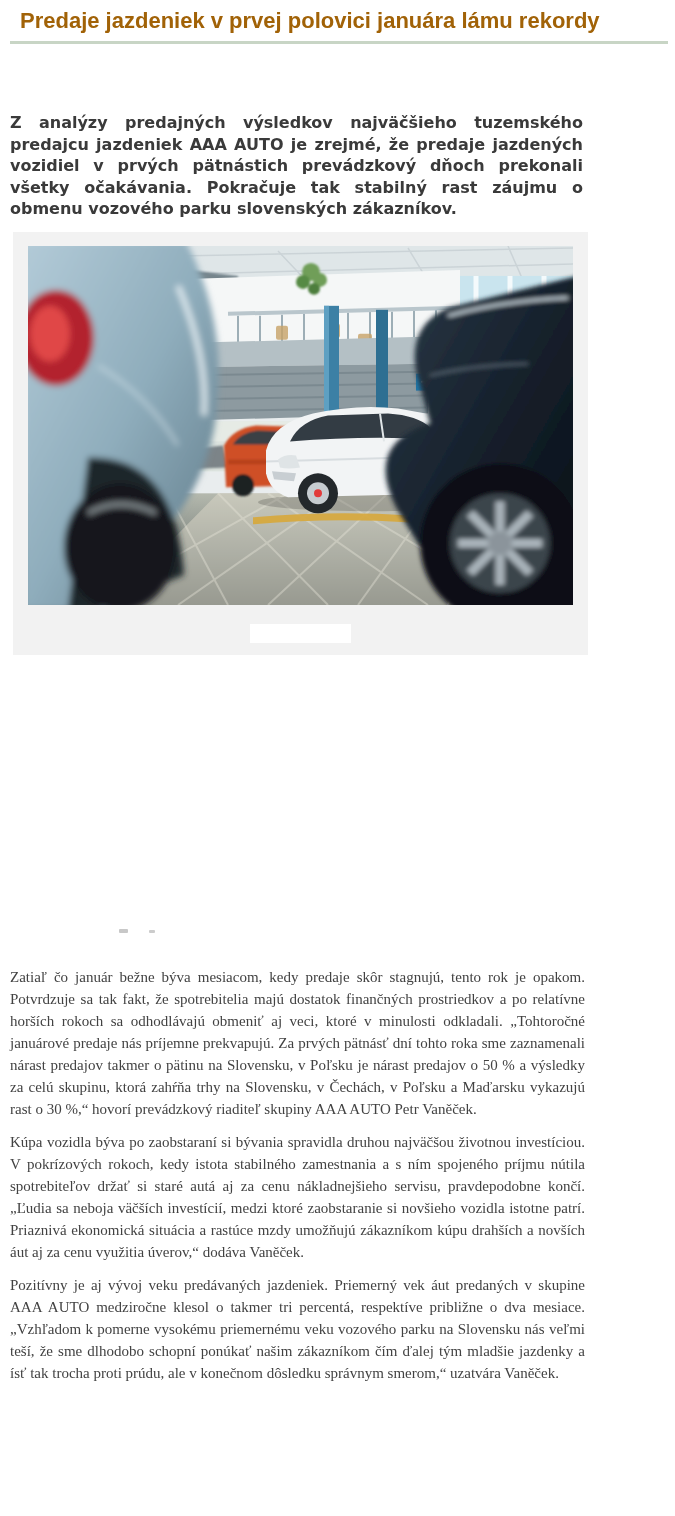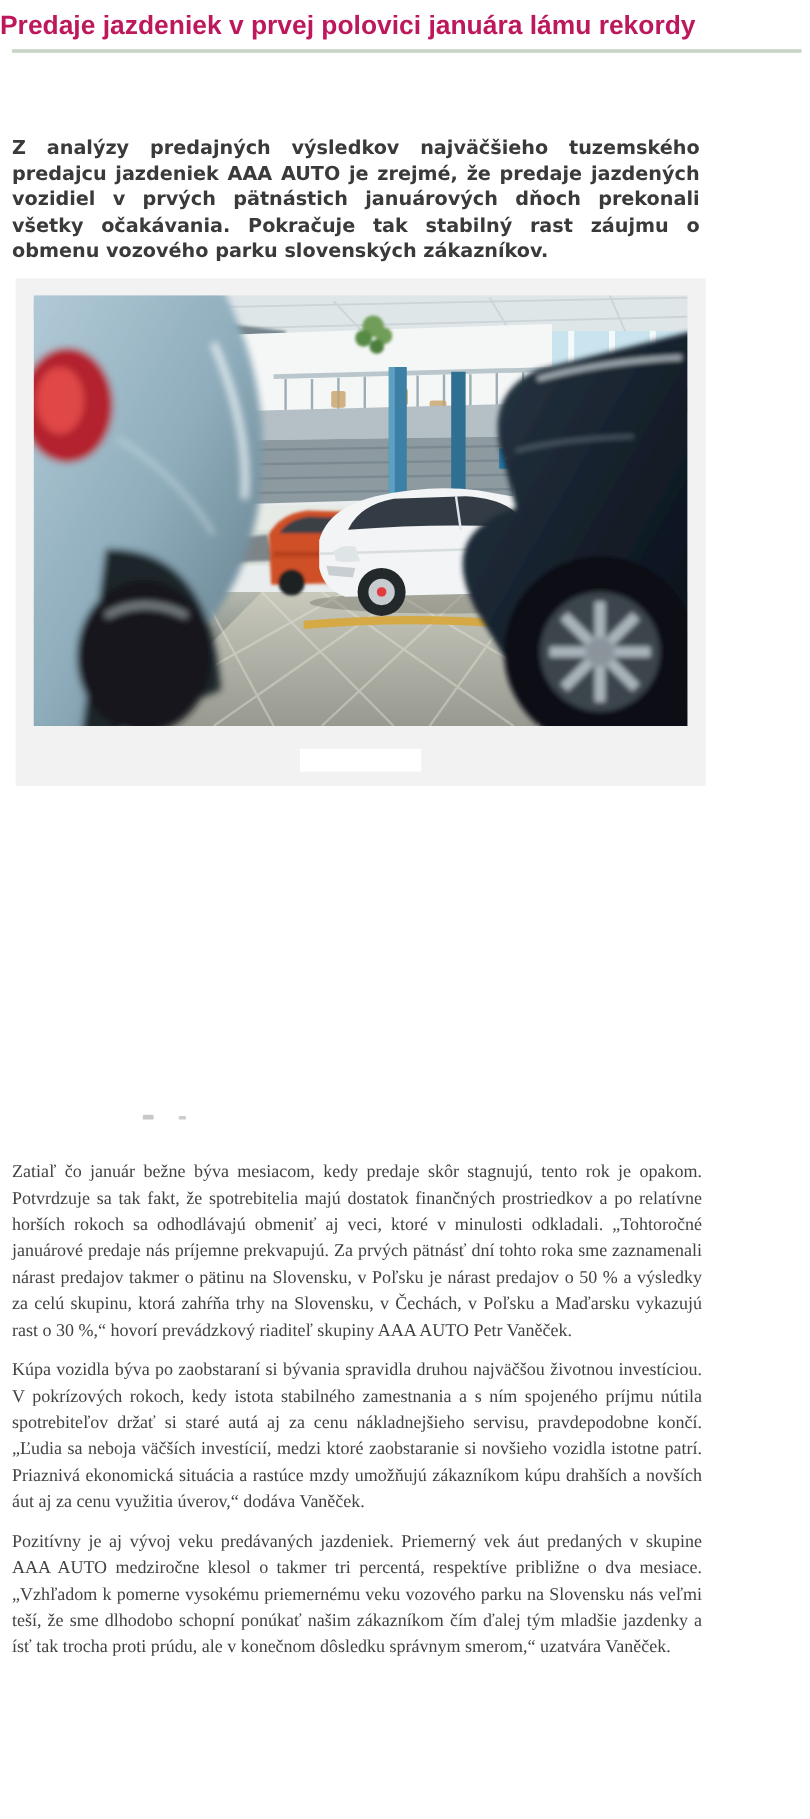--- a/index.html
+++ b/index.html
@@ -4,25 +4,25 @@
 <style>
   html,body{margin:0;padding:0;background:#ffffff;}
   .page{
     position:relative;
     width:675px;height:1516px;
     background:#ffffff;
     font-family:"DejaVu Sans",sans-serif;
     overflow:hidden;
   }
   .title{
-    position:absolute;left:0;top:6px;width:656px;
+    position:absolute;left:20px;top:6px;width:656px;
     margin:0;
     font-family:"Liberation Sans",sans-serif;
     font-size:22px;font-weight:bold;line-height:30px;
-    color:#be185d;
+    color:#a16207;
     letter-spacing:0px;
   }
   .title-rule{
     position:absolute;left:10px;top:41px;width:658px;height:3px;
     background:#c8d5c5;border:none;margin:0;
   }
   .lead{
     position:absolute;left:10px;top:112px;width:573px;
     margin:0;
     font-size:16px;font-weight:bold;line-height:21.5px;
@@ -57,21 +57,21 @@
   .body-text p{margin:0 0 11px 0;font-family:Liberation Serif, serif;}
 </style>
 </head>
 <body>
 
 <div class="page">
 
   <h1 class="title">Predaje jazdeniek v prvej polovici januára lámu rekordy</h1>
   <div class="title-rule"></div>
 
-  <p class="lead">Z analýzy predajných výsledkov najväčšieho tuzemského predajcu jazdeniek AAA AUTO je zrejmé, že predaje jazdených vozidiel v prvých pätnástich januárových dňoch prekonali všetky očakávania. Pokračuje tak stabilný rast záujmu o obmenu vozového parku slovenských zákazníkov.</p>
+  <p class="lead">Z analýzy predajných výsledkov najväčšieho tuzemského predajcu jazdeniek AAA AUTO je zrejmé, že predaje jazdených vozidiel v prvých pätnástich prevádzkový dňoch prekonali všetky očakávania. Pokračuje tak stabilný rast záujmu o obmenu vozového parku slovenských zákazníkov.</p>
 
   <figure class="photo-box">
     <div class="photo">
       <svg viewBox="0 0 545 360" preserveAspectRatio="none">
         <defs>
           <linearGradient id="leftcar" x1="0" y1="0" x2="1" y2="1">
             <stop offset="0" stop-color="#b3cbd8"></stop>
             <stop offset="0.5" stop-color="#8fadbc"></stop>
             <stop offset="1" stop-color="#5d7886"></stop>
           </linearGradient>

